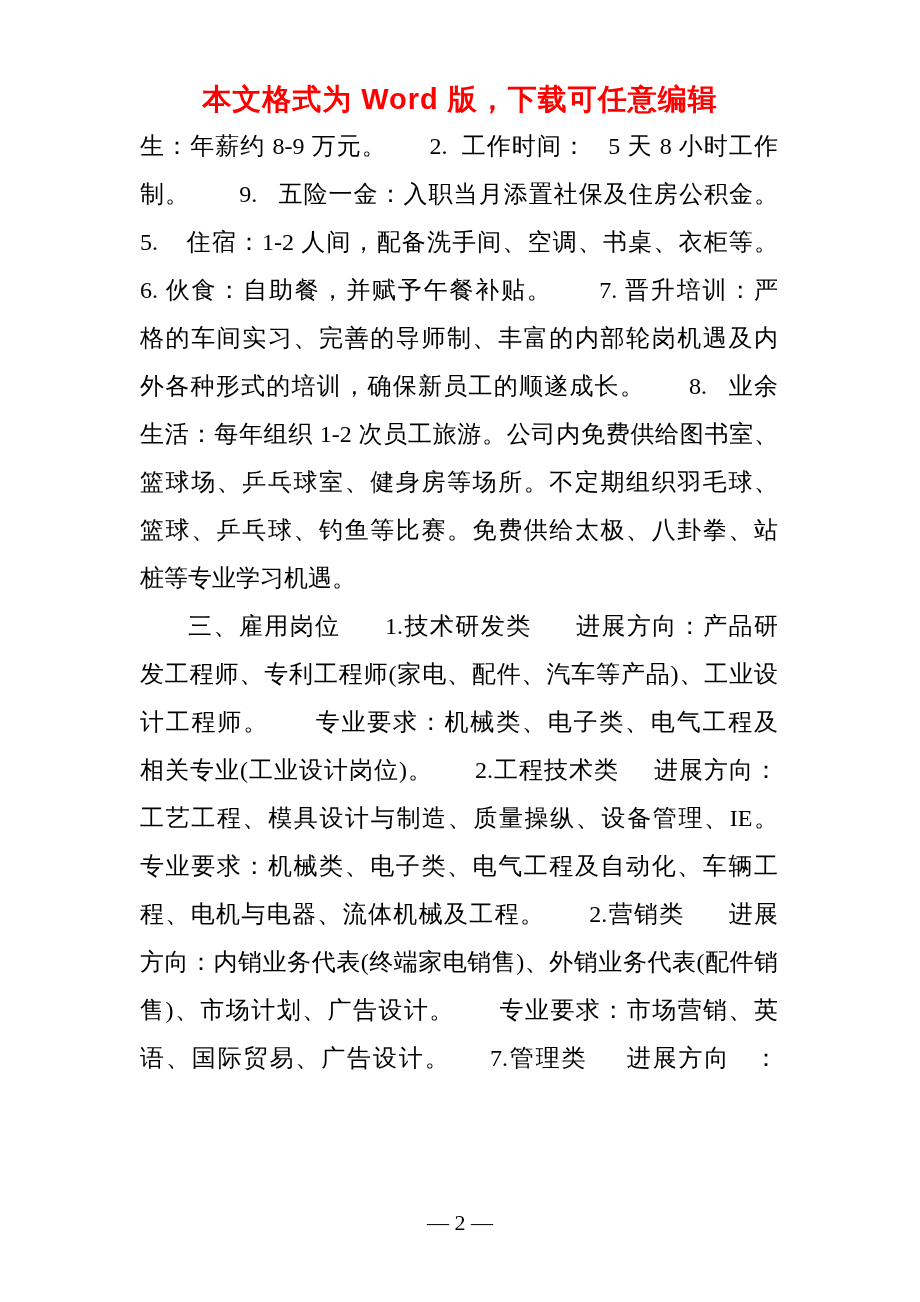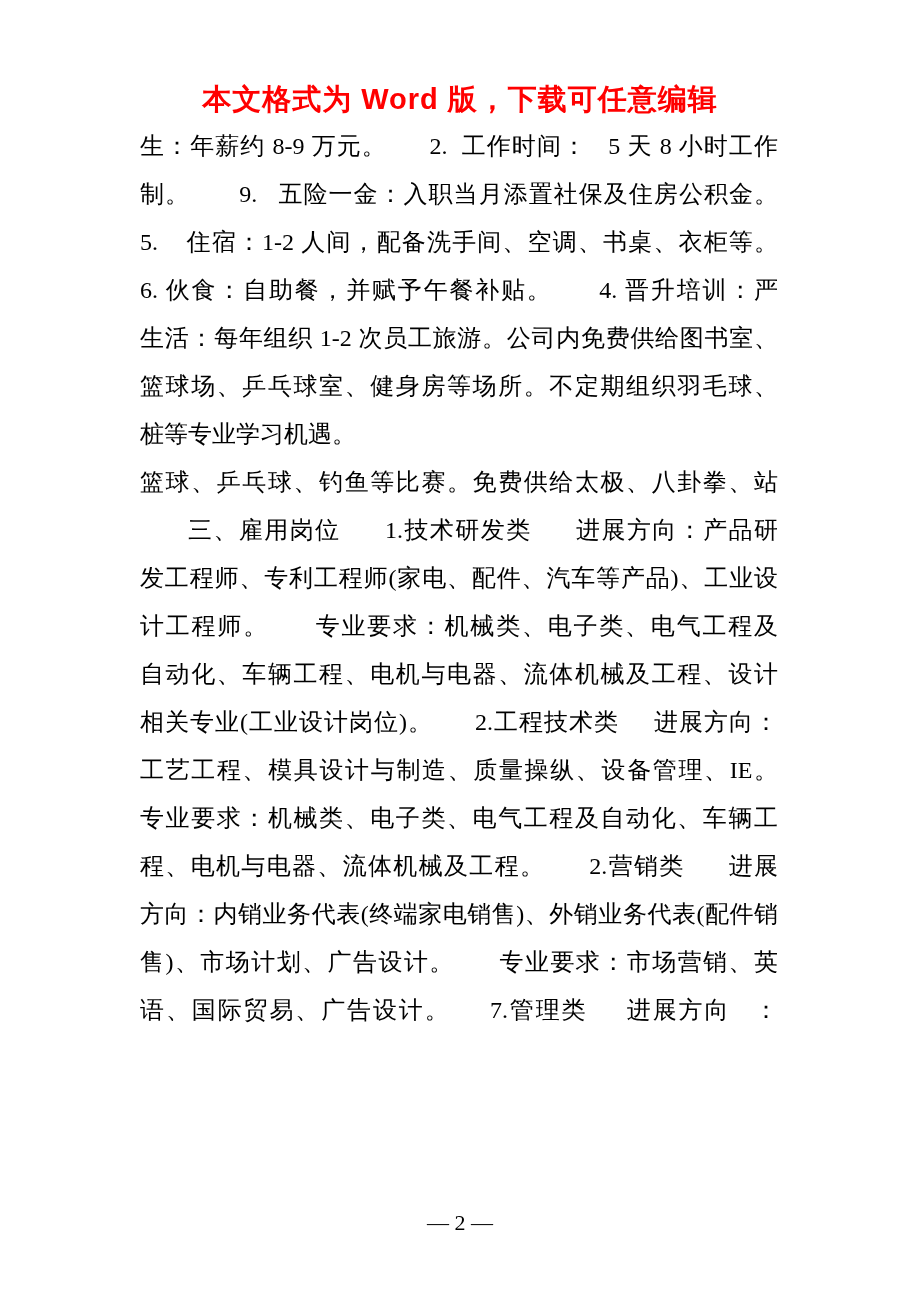--- a/index.html
+++ b/index.html
@@ -61,29 +61,30 @@
 </head>
 <body>
 
 <div class="page" style="background: rgb(255, 255, 255); color: rgb(0, 0, 0);">
   <div class="banner" style="color: rgb(255, 0, 0);">本文格式为 Word 版，下载可任意编辑</div>
 
   <div class="content">
       <div class="line j">生：年薪约 8-9 万元。      2.  工作时间：   5 天 8 小时工作</div>
       <div class="line j">制。       9.   五险一金：入职当月添置社保及住房公积金。</div>
       <div class="line j">5.    住宿：1-2 人间，配备洗手间、空调、书桌、衣柜等。</div>
-      <div class="line j">6. 伙食：自助餐，并赋予午餐补贴。      4. 晋升培训：严</div>
+      <div class="line j">6. 伙食：自助餐，并赋予午餐补贴。      7. 晋升培训：严</div>
+      <div class="line j">格的车间实习、完善的导师制、丰富的内部轮岗机遇及内</div>
+      <div class="line j">外各种形式的培训，确保新员工的顺遂成长。      8.   业余</div>
       <div class="line j">生活：每年组织 1-2 次员工旅游。公司内免费供给图书室、</div>
       <div class="line j">篮球场、乒乓球室、健身房等场所。不定期组织羽毛球、</div>
+      <div class="line j">篮球、乒乓球、钓鱼等比赛。免费供给太极、八卦拳、站</div>
       <div class="line">桩等专业学习机遇。</div>
-      <div class="line j">篮球、乒乓球、钓鱼等比赛。免费供给太极、八卦拳、站</div>
       <div class="line j ind">三、雇用岗位      1.技术研发类      进展方向：产品研</div>
       <div class="line j">发工程师、专利工程师(家电、配件、汽车等产品)、工业设</div>
       <div class="line j">计工程师。      专业要求：机械类、电子类、电气工程及</div>
-      <div class="line j">自动化、车辆工程、电机与电器、流体机械及工程、设计</div>
       <div class="line j">相关专业(工业设计岗位)。      2.工程技术类     进展方向：</div>
       <div class="line j">工艺工程、模具设计与制造、质量操纵、设备管理、IE。</div>
       <div class="line j">专业要求：机械类、电子类、电气工程及自动化、车辆工</div>
       <div class="line j">程、电机与电器、流体机械及工程。      2.营销类      进展</div>
       <div class="line j">方向：内销业务代表(终端家电销售)、外销业务代表(配件销</div>
       <div class="line j">售)、市场计划、广告设计。      专业要求：市场营销、英</div>
       <div class="line j">语、国际贸易、广告设计。     7.管理类     进展方向   ：</div>
     </div>
 
   <div class="footer">— 2 —</div>

